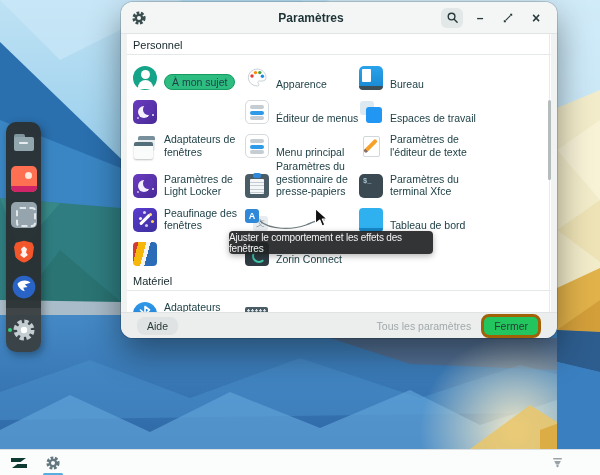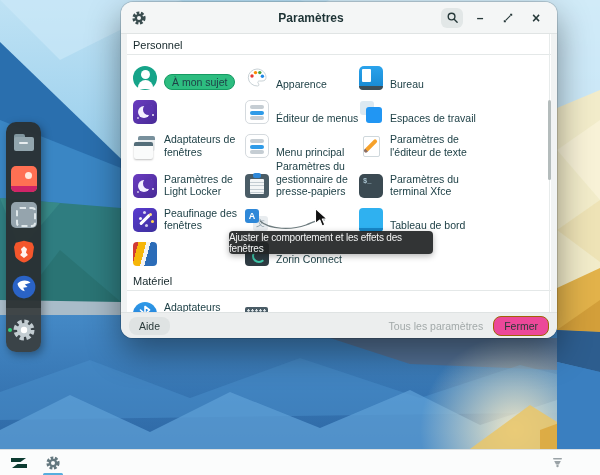--- a/index.html
+++ b/index.html
@@ -50,24 +50,24 @@
     border-bottom:1px solid #e4e8e8}
   .grid{display:grid;grid-template-columns:112px 114px auto;row-gap:2px;padding:3px 0 0 6px}
   .item{display:flex;align-items:flex-end;gap:7px;min-height:32px}
   .item .lbl{font-size:10.5px;line-height:12.5px;color:#1f4147}
   .c1 .lbl{width:95px}.c2 .lbl{width:88px}.c3 .lbl{width:112px}
   .pill{background:#2dbd80;border:1px solid #159a62;border-radius:10px;color:#fff;
     padding:1px 7px;font-size:10.5px;width:auto!important}
 
   .footer{position:absolute;left:0;right:0;bottom:0;height:26px;background:#eceeee;
     border-top:1px solid #dfe3e3;border-radius:0 0 12px 12px;display:flex;align-items:center;
-    padding:0 8px;gap:10px}
+    padding:0 16px;gap:10px}
   .btn{font-size:10.5px;color:#2a3a3a;border-radius:8px;padding:3px 10px}
   .btn.gray{background:#dfe3e3}
-  .btn.white{background:#ec4899;border:1px solid #a16207}
+  .btn.white{background:#22c55e;border:3px solid #a16207}
   .flat{color:#a2a9a9;font-size:10.5px;margin-left:auto}
 
   
   .ic{width:24px;height:24px;border-radius:5px;position:relative;flex:none}
   .ic i{position:absolute}
 
   .i-avatar{border-radius:50%;background:#16a489}
   .i-avatar::before{content:"";position:absolute;left:7.5px;top:4px;width:9px;height:9px;border-radius:50%;background:#fff}
   .i-avatar::after{content:"";position:absolute;left:4.5px;top:14px;width:15px;height:9px;border-radius:8px 8px 0 0;background:#fff}
 

